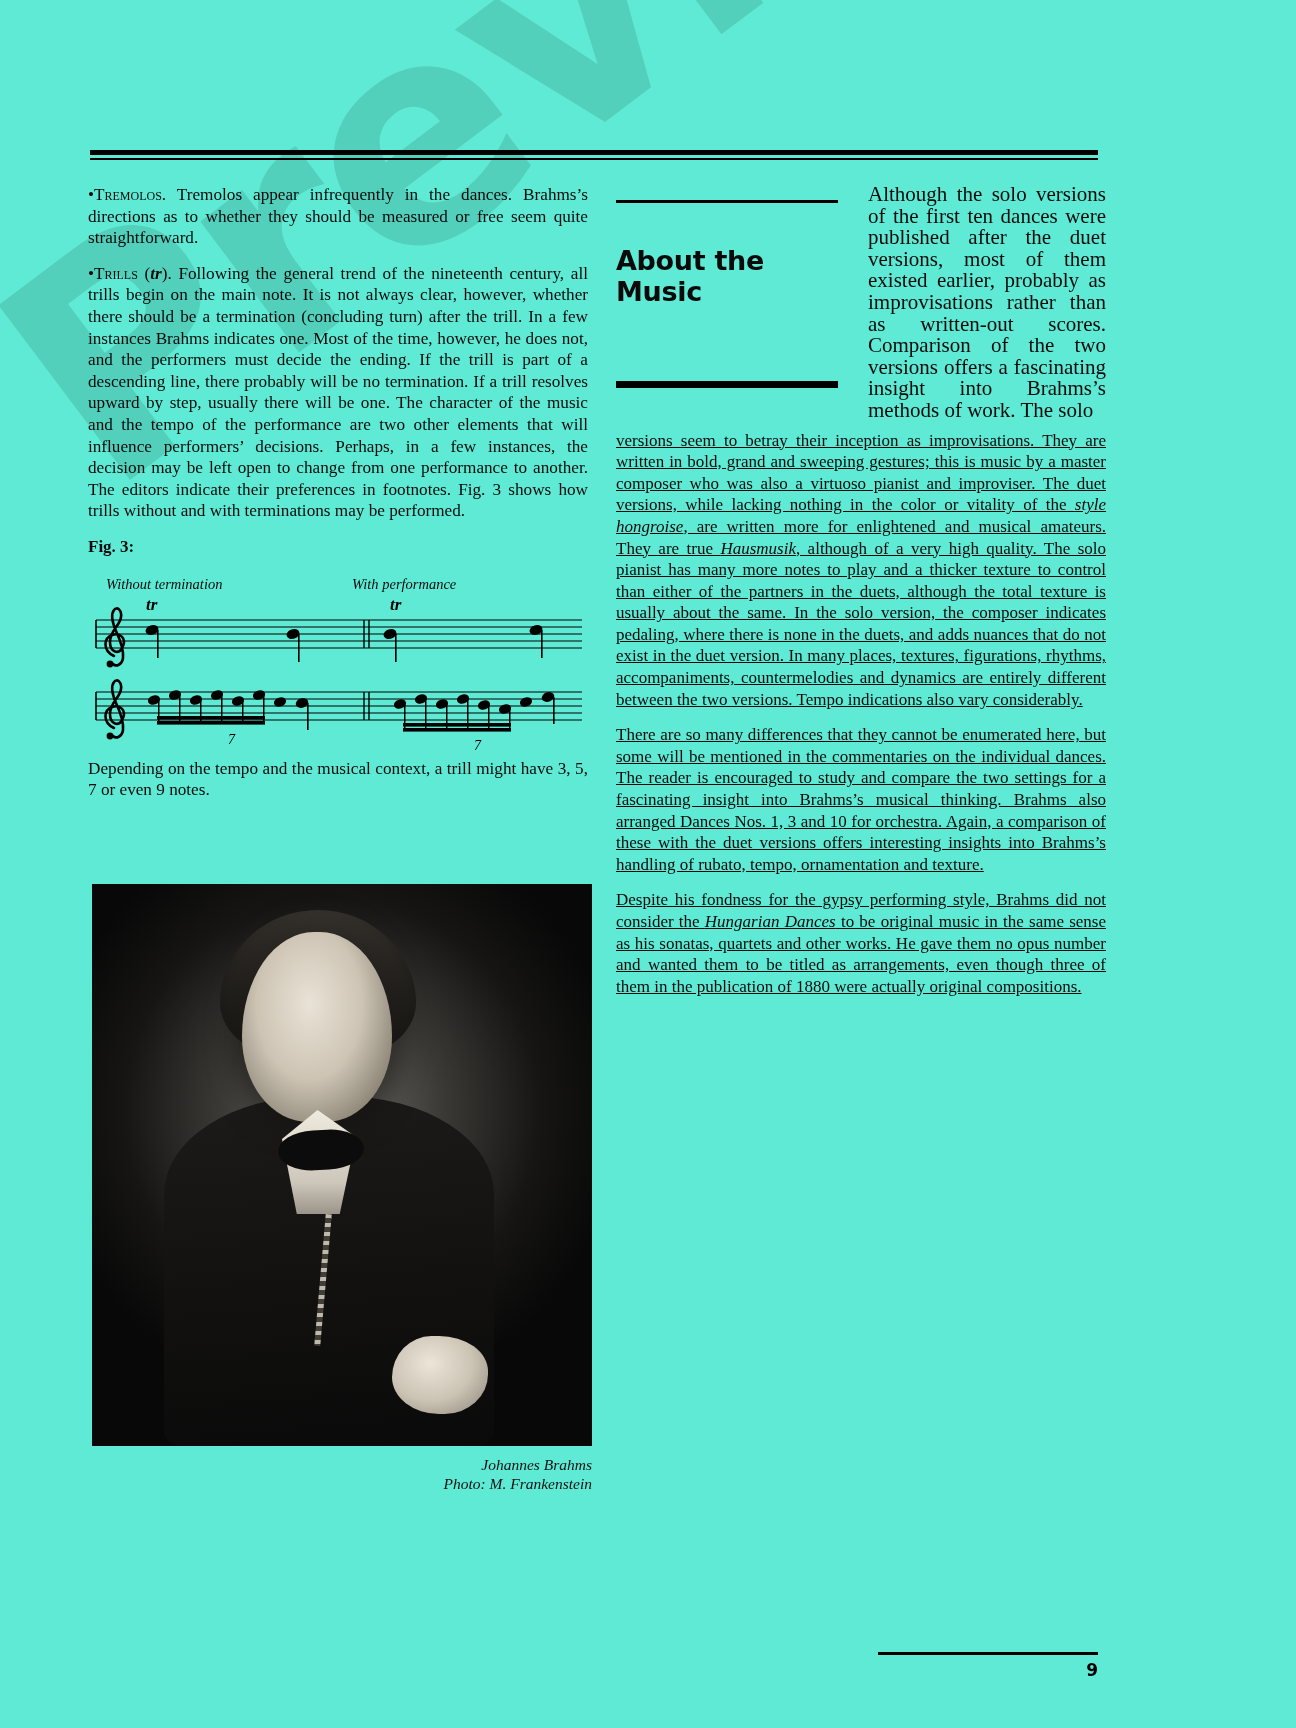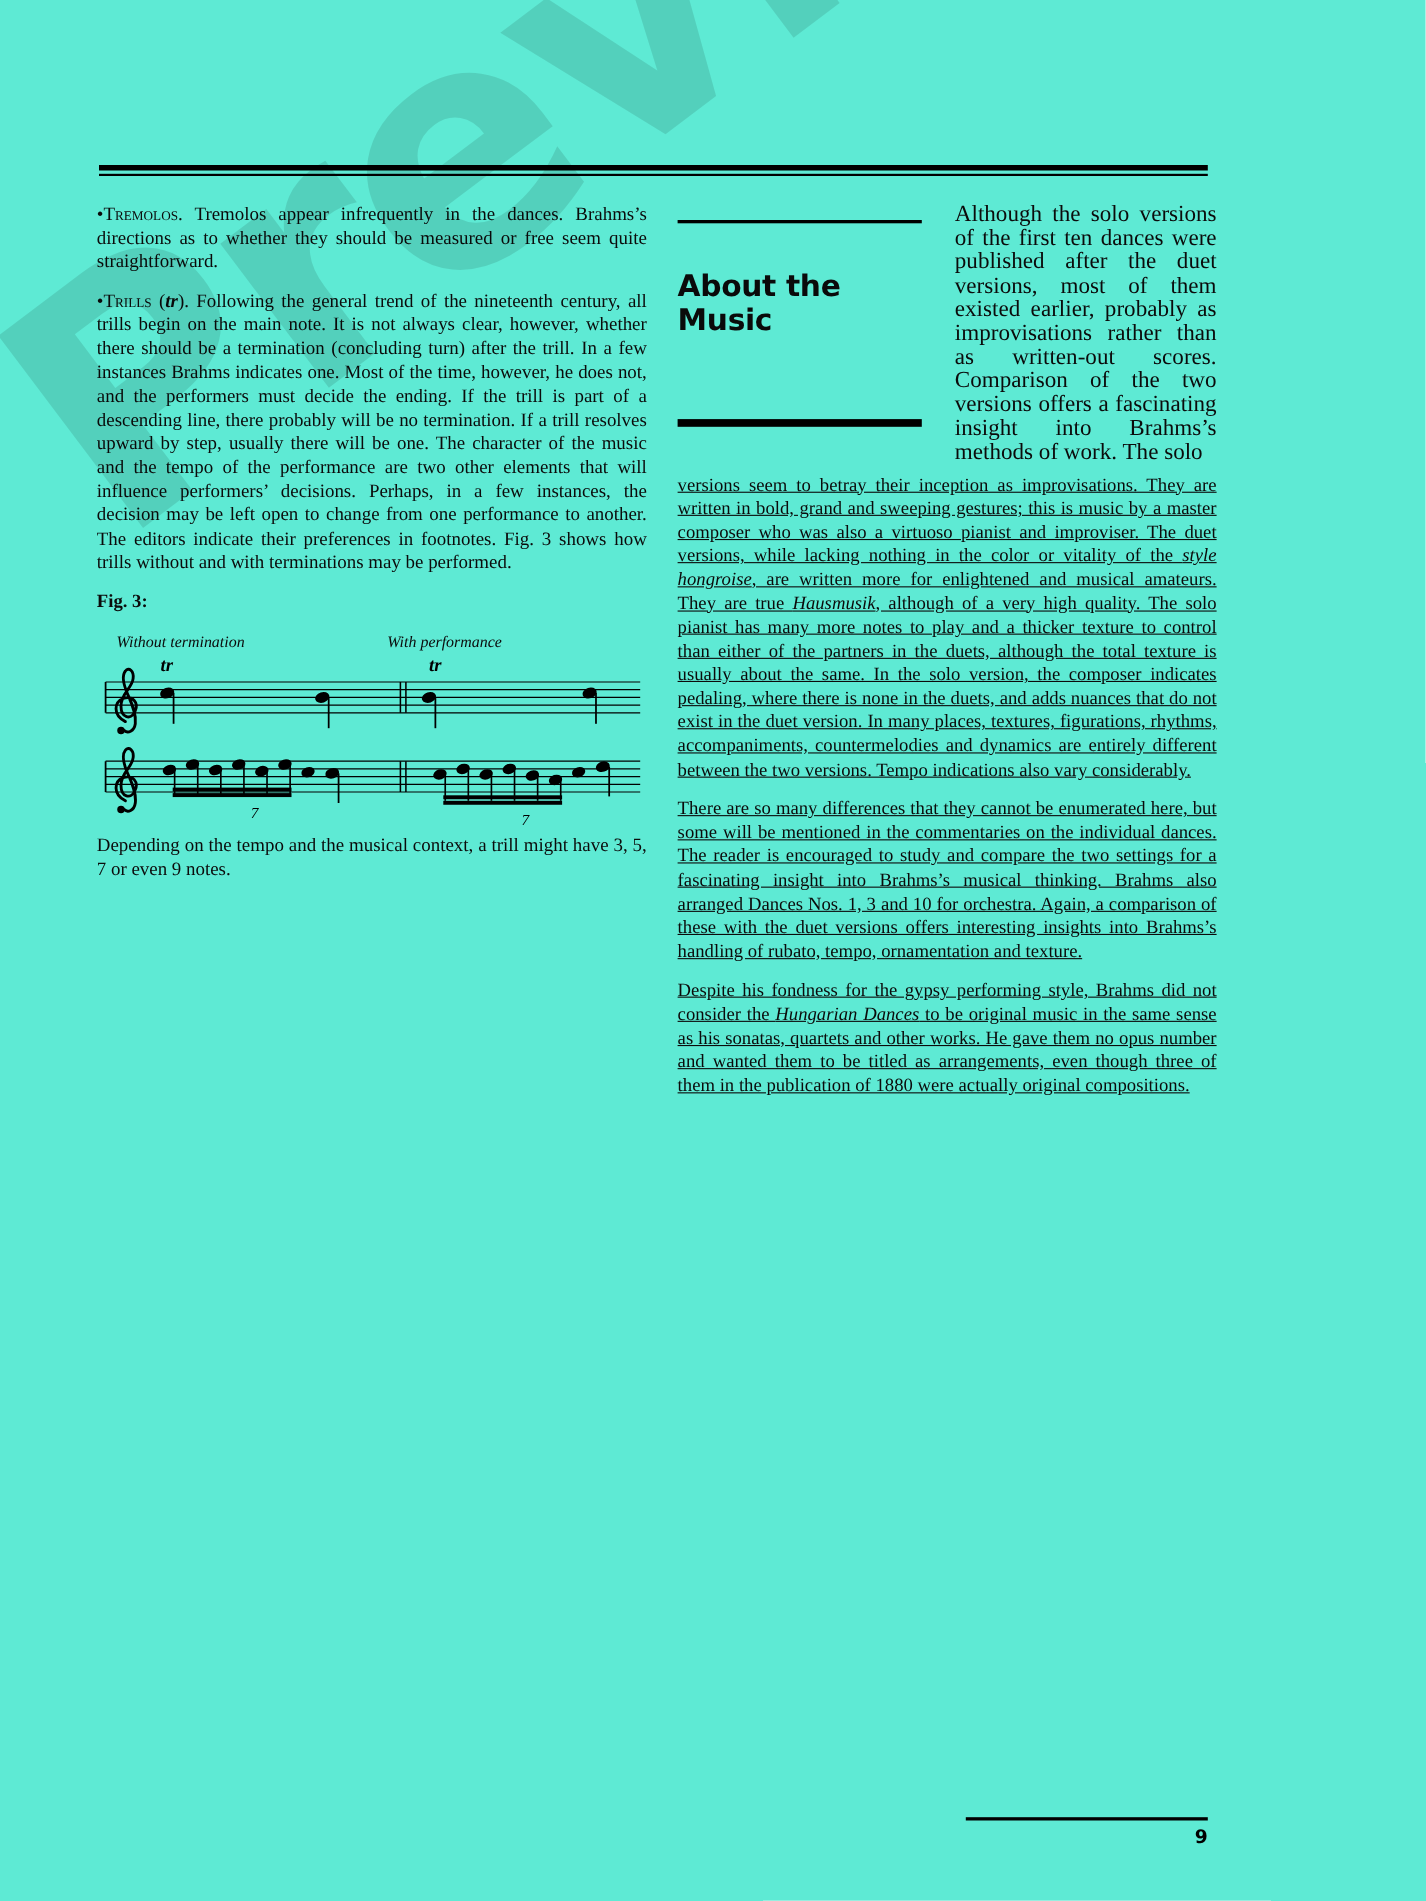--- a/index.html
+++ b/index.html
@@ -252,20 +252,36 @@
           <ellipse cx="460" cy="103" rx="6.4" ry="4.7" transform="rotate(-18 460 103)"></ellipse>
           <rect x="465" y="103" width="1.6" height="27"></rect>
         </g>
         <text x="386" y="156" font-family="Liberation Serif, serif" font-style="italic" font-size="14">7</text>
       </svg>
     </div>
 
     <p class="caption-para">Depending on the tempo and the musical context, a trill might have 3, 5, 7 or even 9 notes.</p>
   </div>
 
+  <div class="photo-wrap">
+    <div class="photo">
+      <div class="vig"></div>
+      <div class="torso"></div>
+      <div class="hair"></div>
+      <div class="head"></div>
+      <div class="shirt"></div>
+      <div class="tie"></div>
+      <div class="chain"></div>
+      <div class="hand"></div>
+    </div>
+    <div class="photo-caption">
+      <div>Johannes Brahms</div>
+      <div>Photo: M. Frankenstein</div>
+    </div>
+  </div>
 
   <div class="right-zone">
     <div class="head-block">
       <div class="head-rule-top"></div>
       <div class="head-title">About the Music</div>
       <div class="head-rule-bot"></div>
     </div>
 
     <div class="narrow-col">Although the solo versions of the first ten dances were published after the duet versions, most of them existed earlier, probably as improvisations rather than as written-out scores. Comparison of the two versions offers a fascinating insight into Brahms’s methods of work. The solo</div>
 

